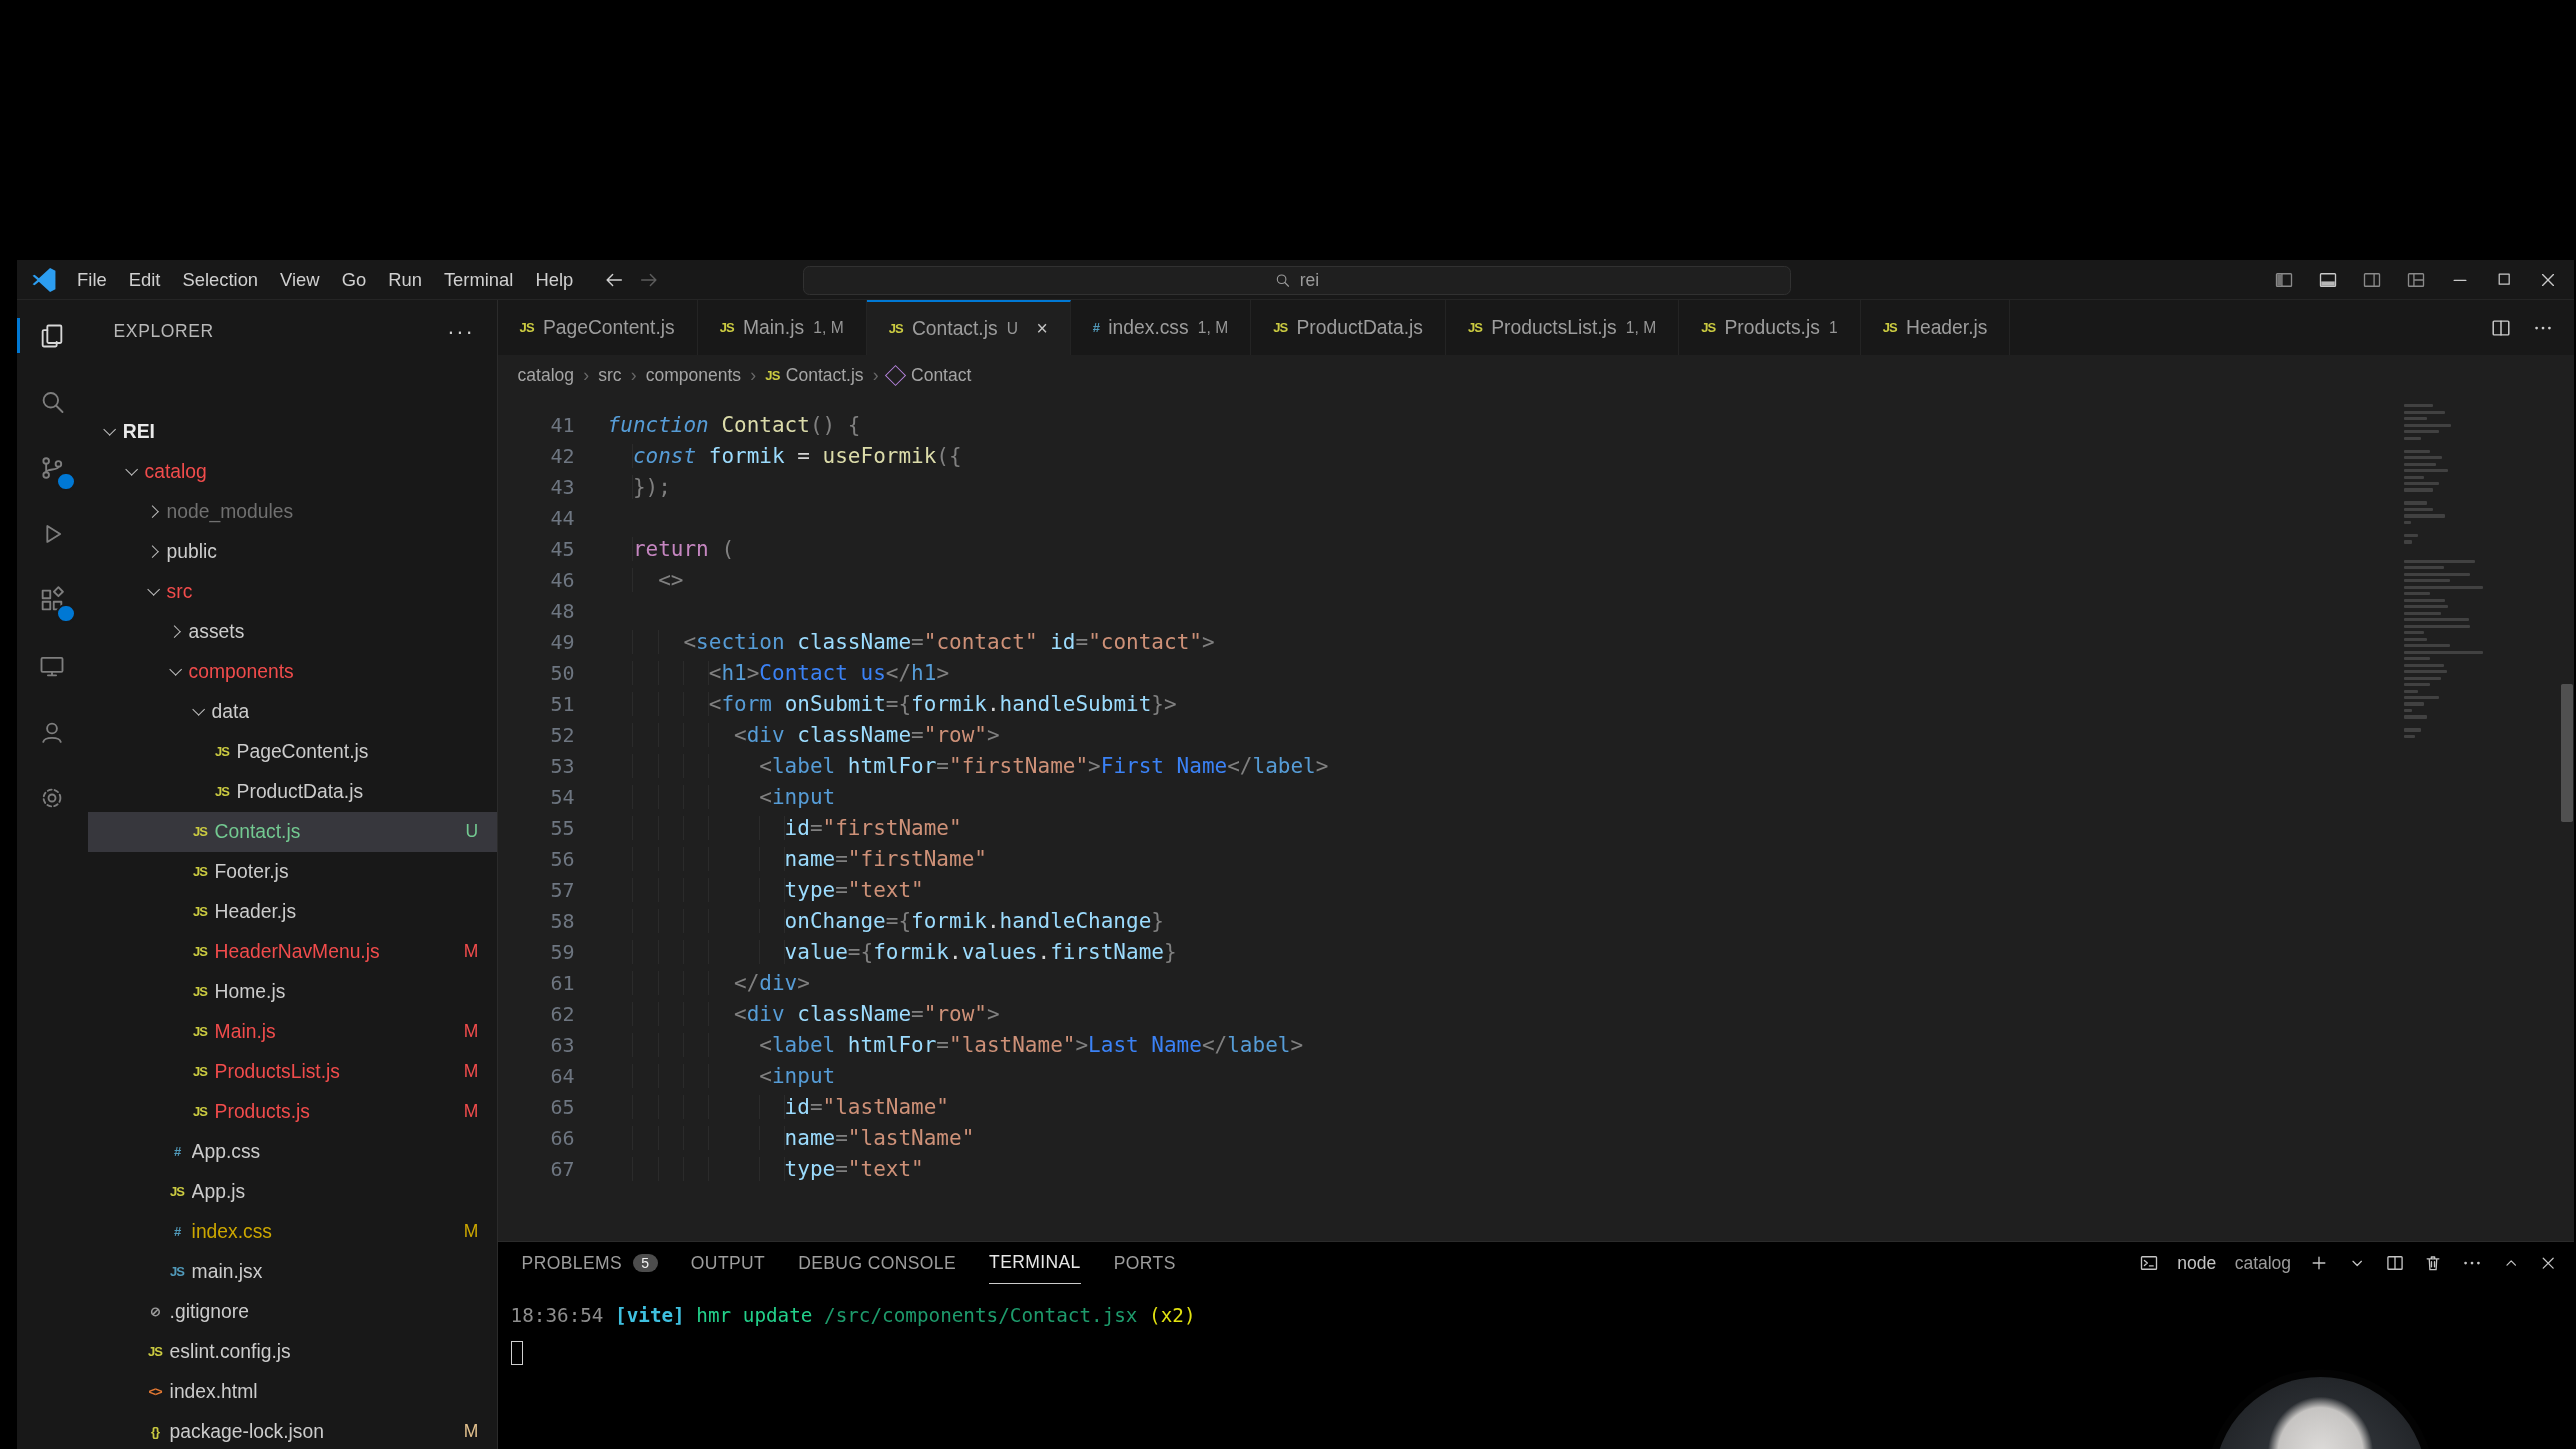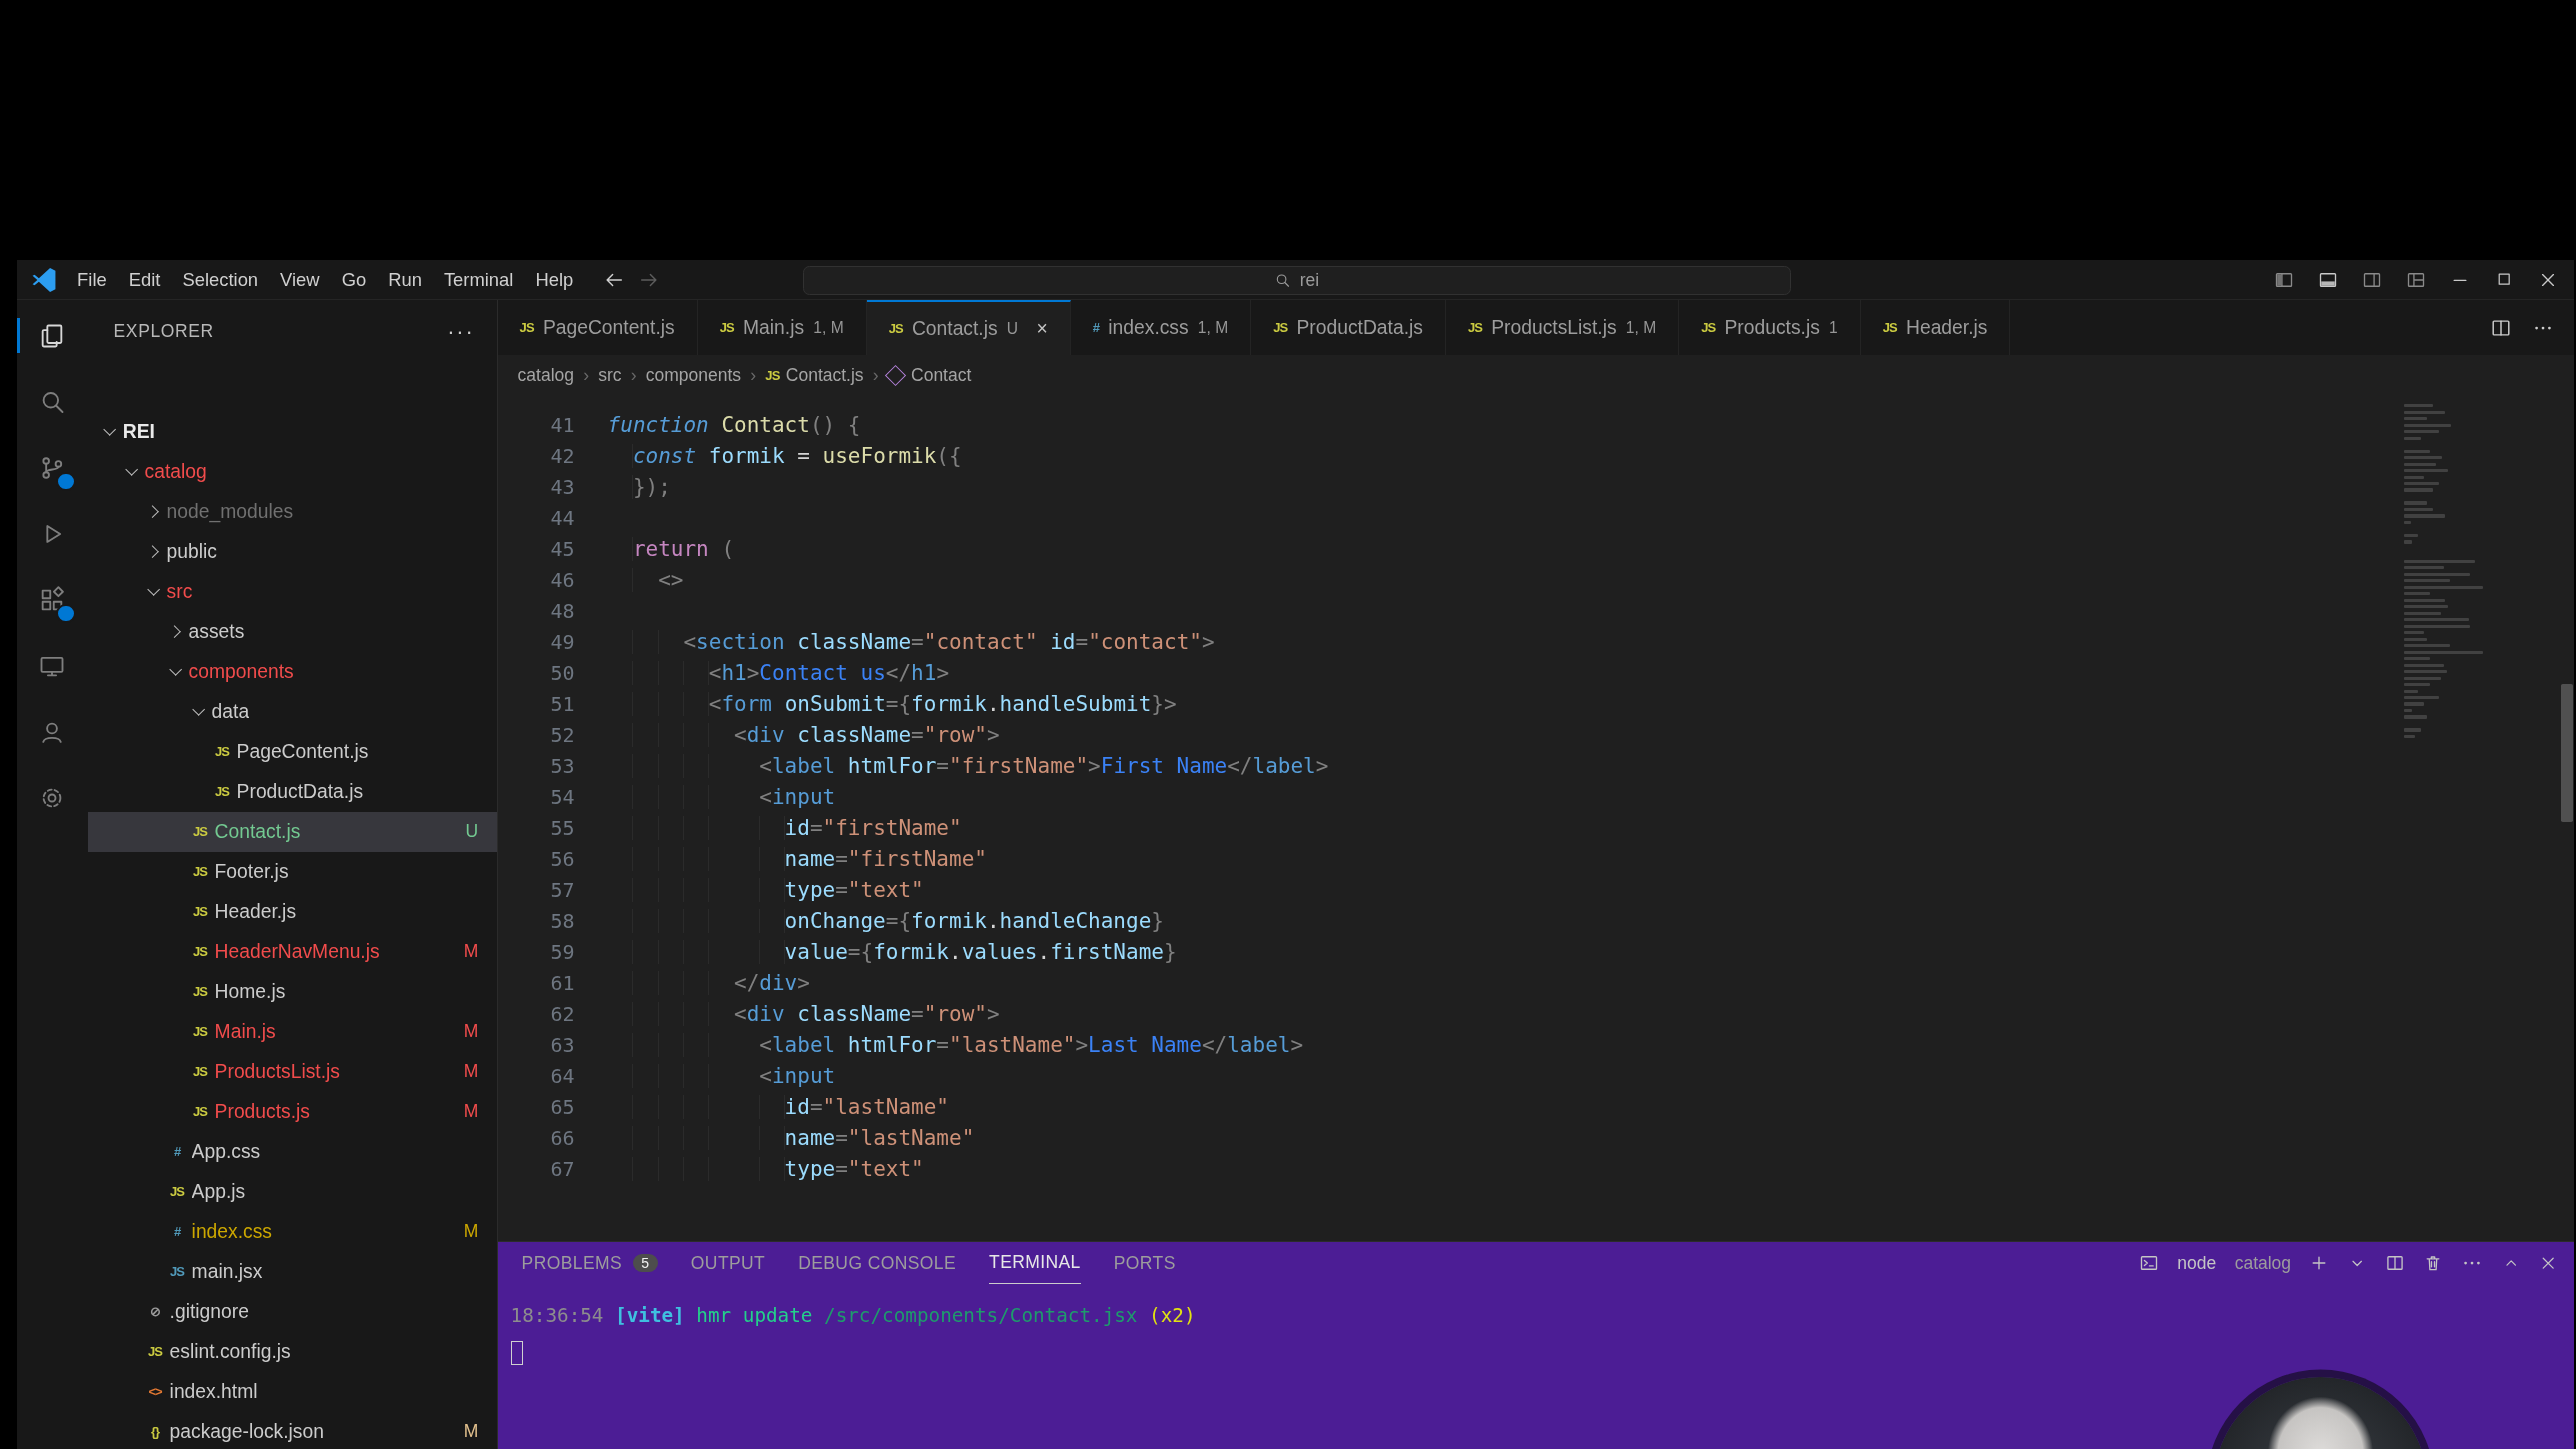--- a/index.html
+++ b/index.html
@@ -73,21 +73,21 @@
   .caret{display:inline-block;width:2.3px;height:23px;background:#e0e0e0;vertical-align:-4.6px;margin-left:1.8px;}
   .tk-kw{color:#569CD6;font-style:italic;}.tk-ctl{color:#C586C0;}.tk-fn{color:#DCDCAA;}.tk-var{color:#9CDCFE;}
   .tk-str{color:#CE9178;}.tk-tag{color:#569CD6;}.tk-attr{color:#9CDCFE;}.tk-brk{color:#808080;}
   .tk-txt{color:#3b82f6;}.tk-pln{color:#D4D4D4;}
   .tk-ind{background:repeating-linear-gradient(to right,transparent 0,transparent calc(2ch - 0.9px),#2b2b2b calc(2ch - 0.9px),#2b2b2b 2ch);}
   .minimap{position:absolute;top:9.2px;right:89px;width:81px;}
   .mbar{height:3.2px;margin-bottom:3.3px;background:#6a6a6a;opacity:.45;border-radius:0.9px;}
   .sb-thumb{position:absolute;right:0.9px;top:289px;width:12px;height:138px;background:rgba(160,160,160,.38);border-radius:1.8px;}
 
   
-  .panel{height:207px;border-top:0.9px solid #2B2B2B;background:#4c1d95;flex:none;position:relative;}
+  .panel{height:207px;border-top:0.9px solid #2B2B2B;background:#000000;flex:none;position:relative;}
   .panel-header{height:42px;display:flex;align-items:center;padding:0 16.6px 0 24px;}
   .ptabs{display:flex;gap:33px;font-size:17.5px;color:#9d9d9d;letter-spacing:0.4px;}
   .ptab{display:flex;gap:11px;align-items:center;height:42px;box-sizing:border-box;}
   .ptab.active{color:#e7e7e7;border-bottom:1.8px solid #cccccc;}
   .pbadge{background:#4d4d4d;color:#f2f2f2;font-size:14px;border-radius:11px;padding:0.9px 8.3px;}
   .panel-actions{margin-left:auto;display:flex;align-items:center;gap:18.4px;color:#c5c5c5;font-size:17.5px;}
   .pa-ws{color:#9d9d9d;}
   .term{padding:20px 5.5px 0 13px;font-family:"DejaVu Sans Mono",monospace;font-size:19.3px;}
   .trow2{margin-top:13px;}
   .hcursor{display:inline-block;width:10px;height:22px;border:1.8px solid #d0d0d0;vertical-align:middle;}

